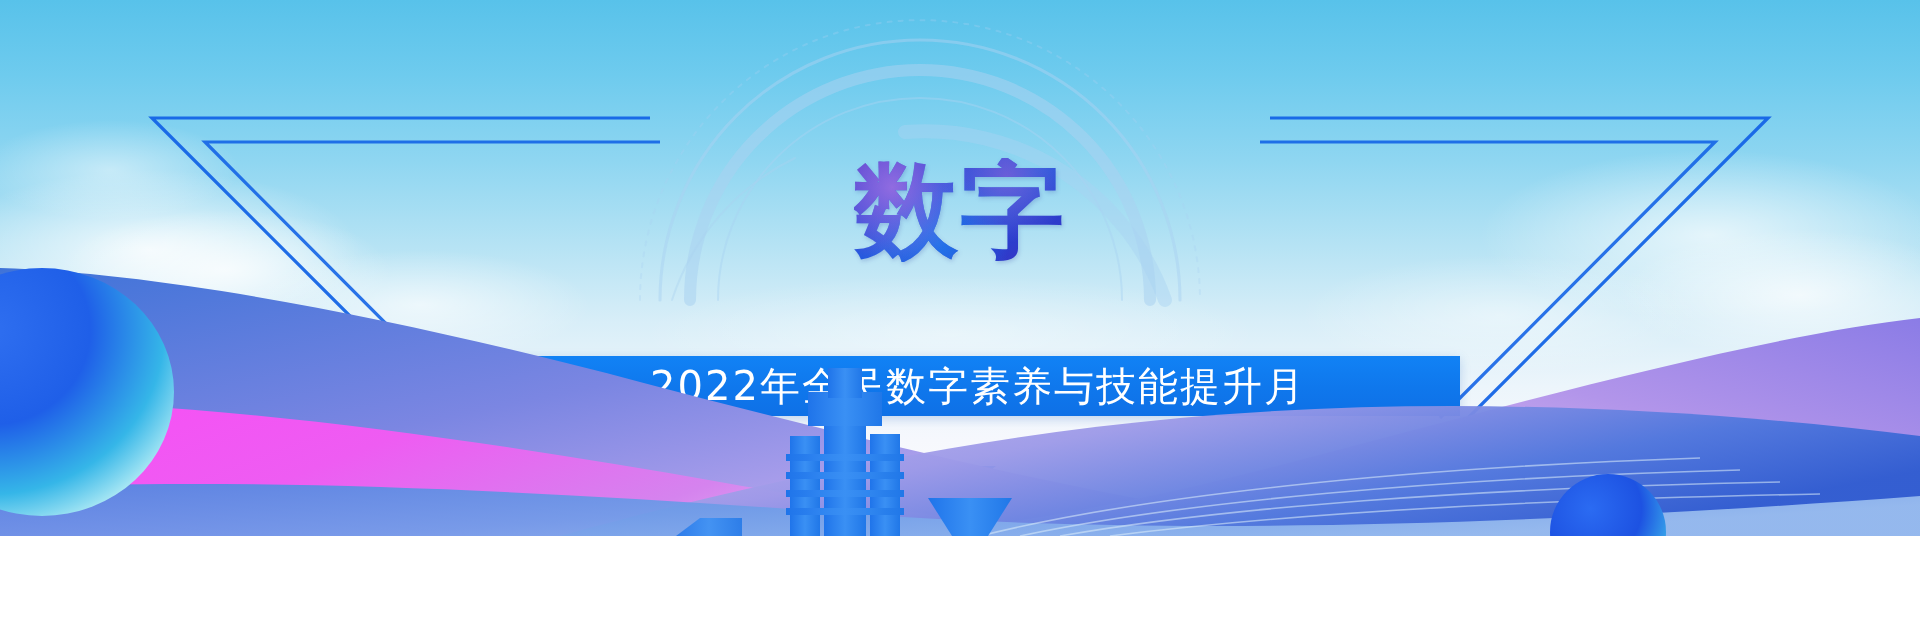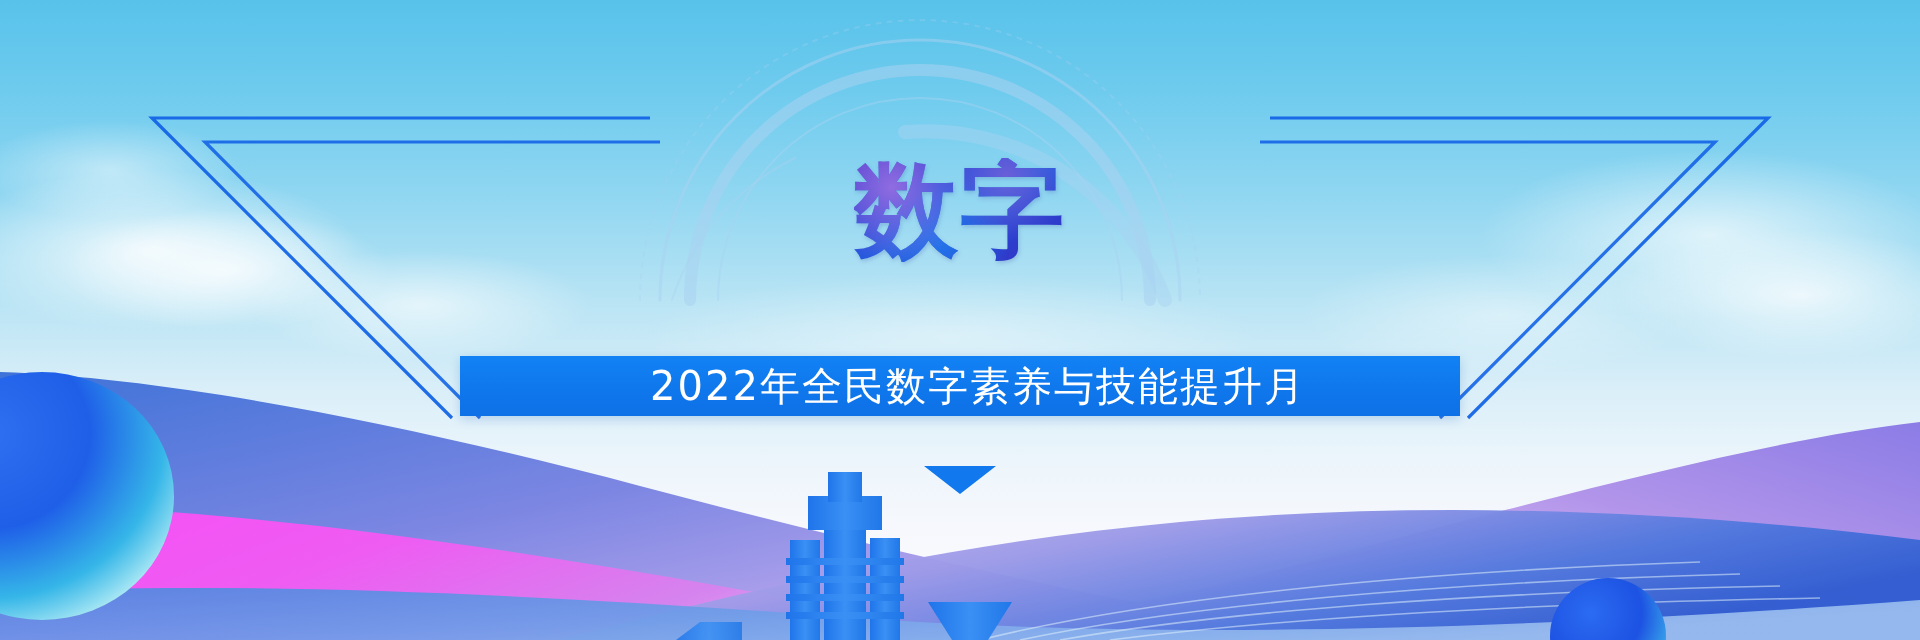--- a/index.html
+++ b/index.html
@@ -3,21 +3,21 @@
 <meta charset="utf-8">
 <style>
   html, body {
     margin: 0;
     padding: 0;
     background: #ffffff;
   }
   #banner {
     position: relative;
     width: 1920px;
-    height: 640px;
+    height: 536px;
     overflow: hidden;
     font-family: "Liberation Sans", "DejaVu Sans", sans-serif;
     background: linear-gradient(180deg,
         #58c2ea 0%,
         #6ecbee 14%,
         #8fd6f1 30%,
         #b6e3f4 46%,
         #d8eef8 60%,
         #ecf5fb 72%,
         #f6f8fd 82%,

